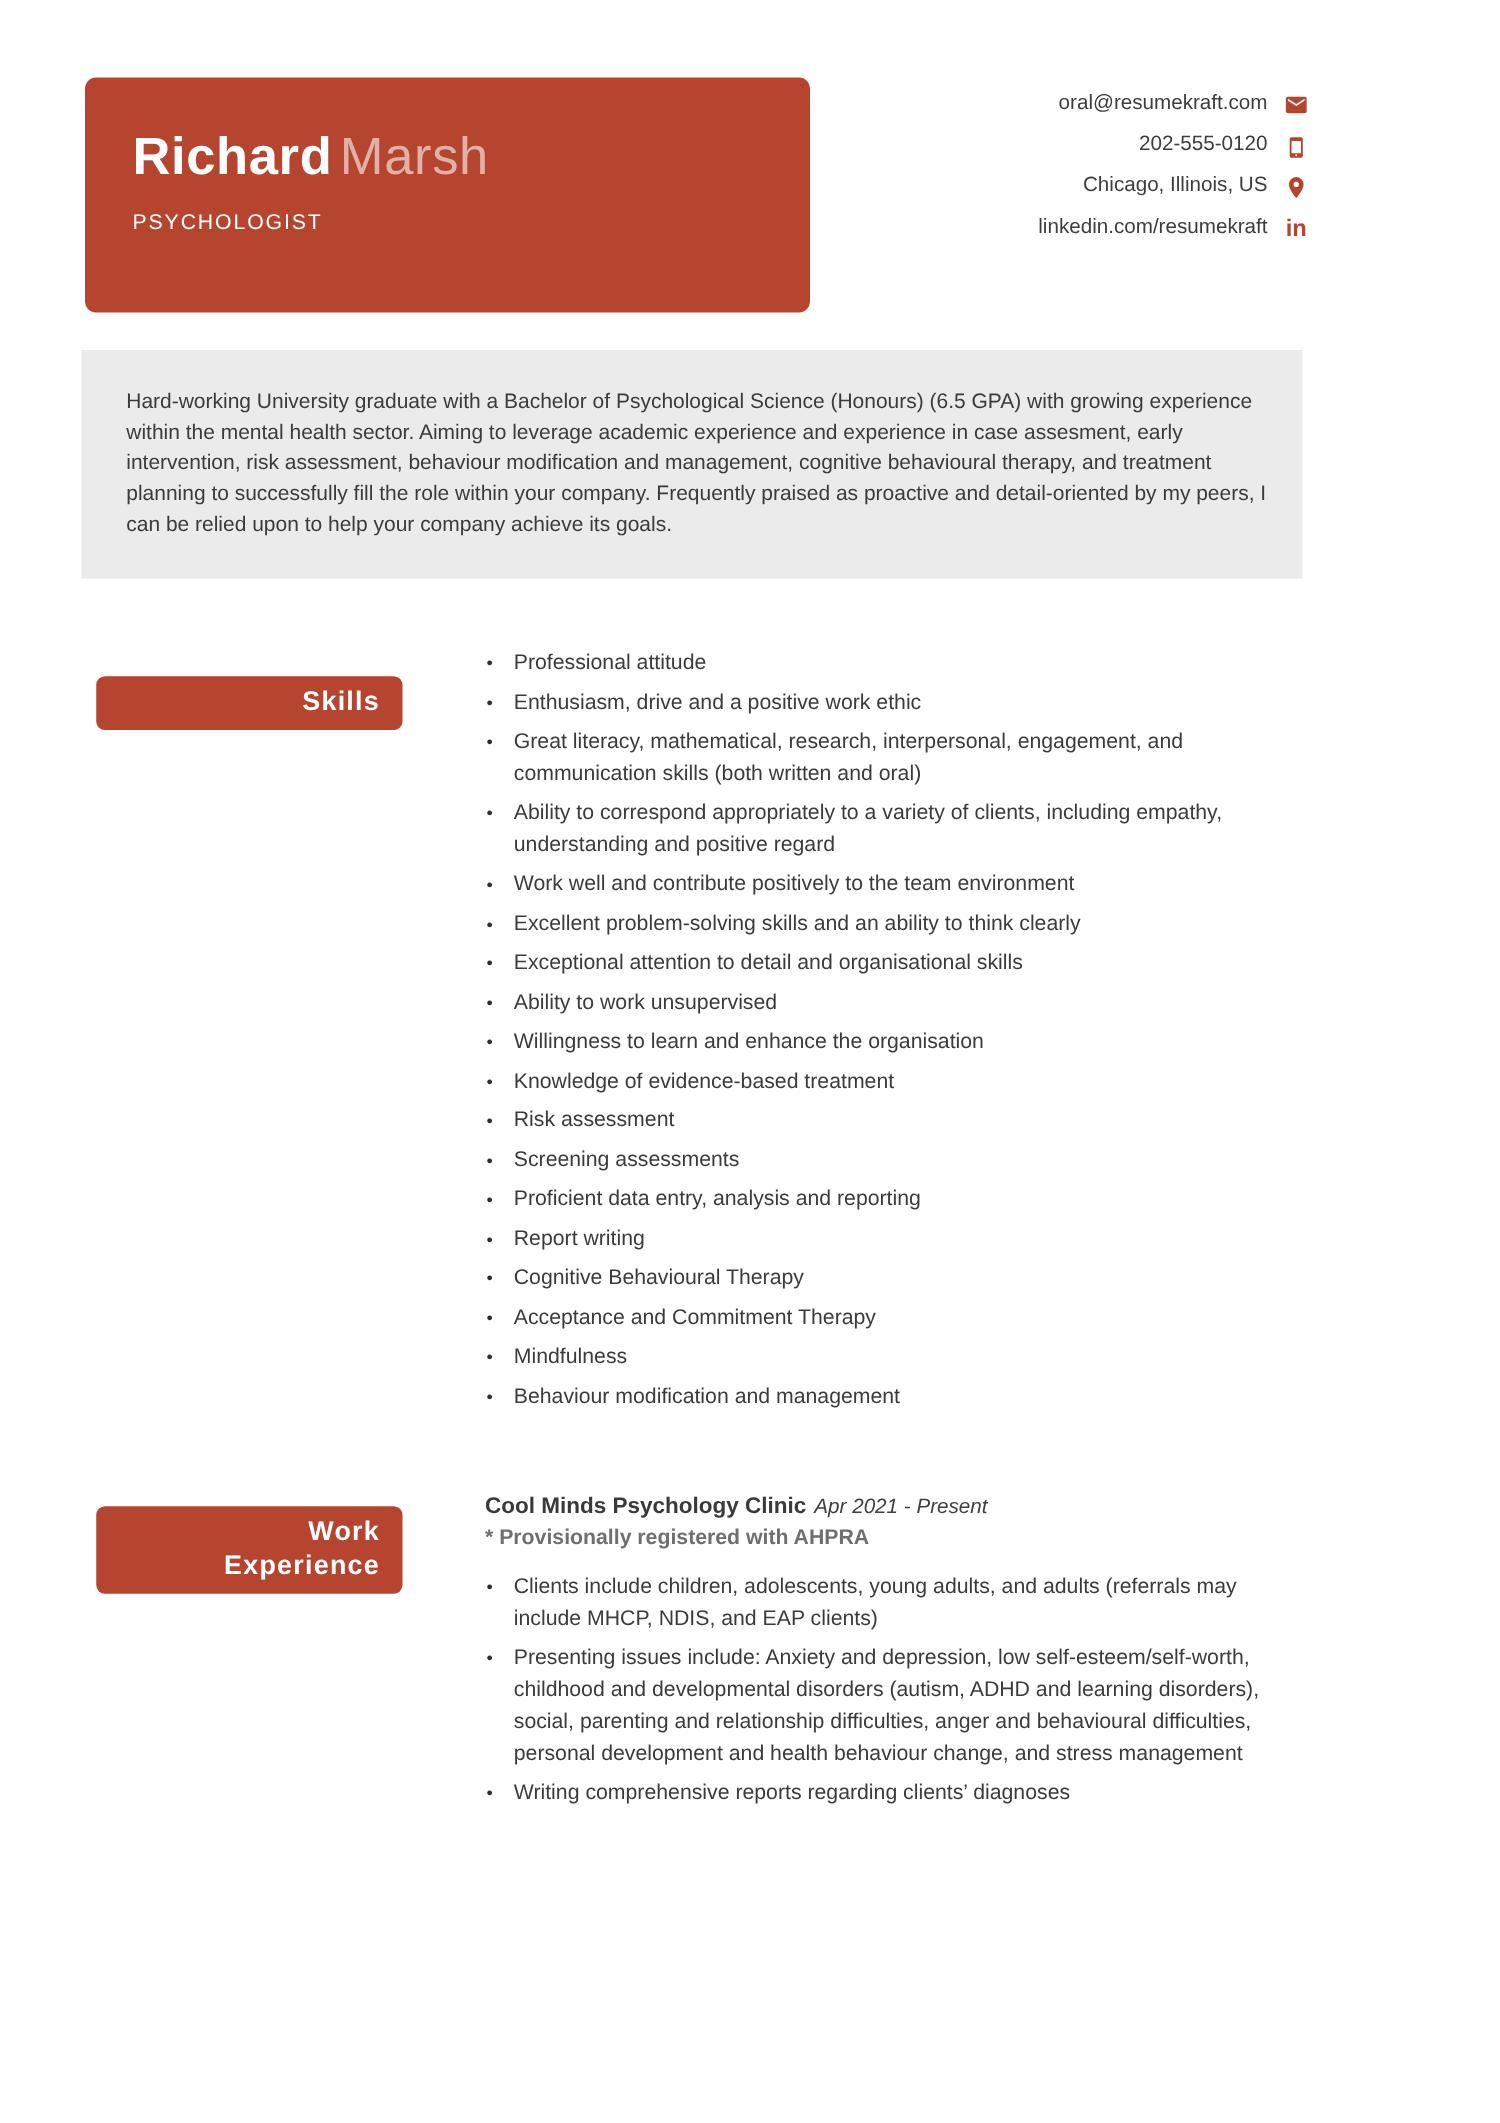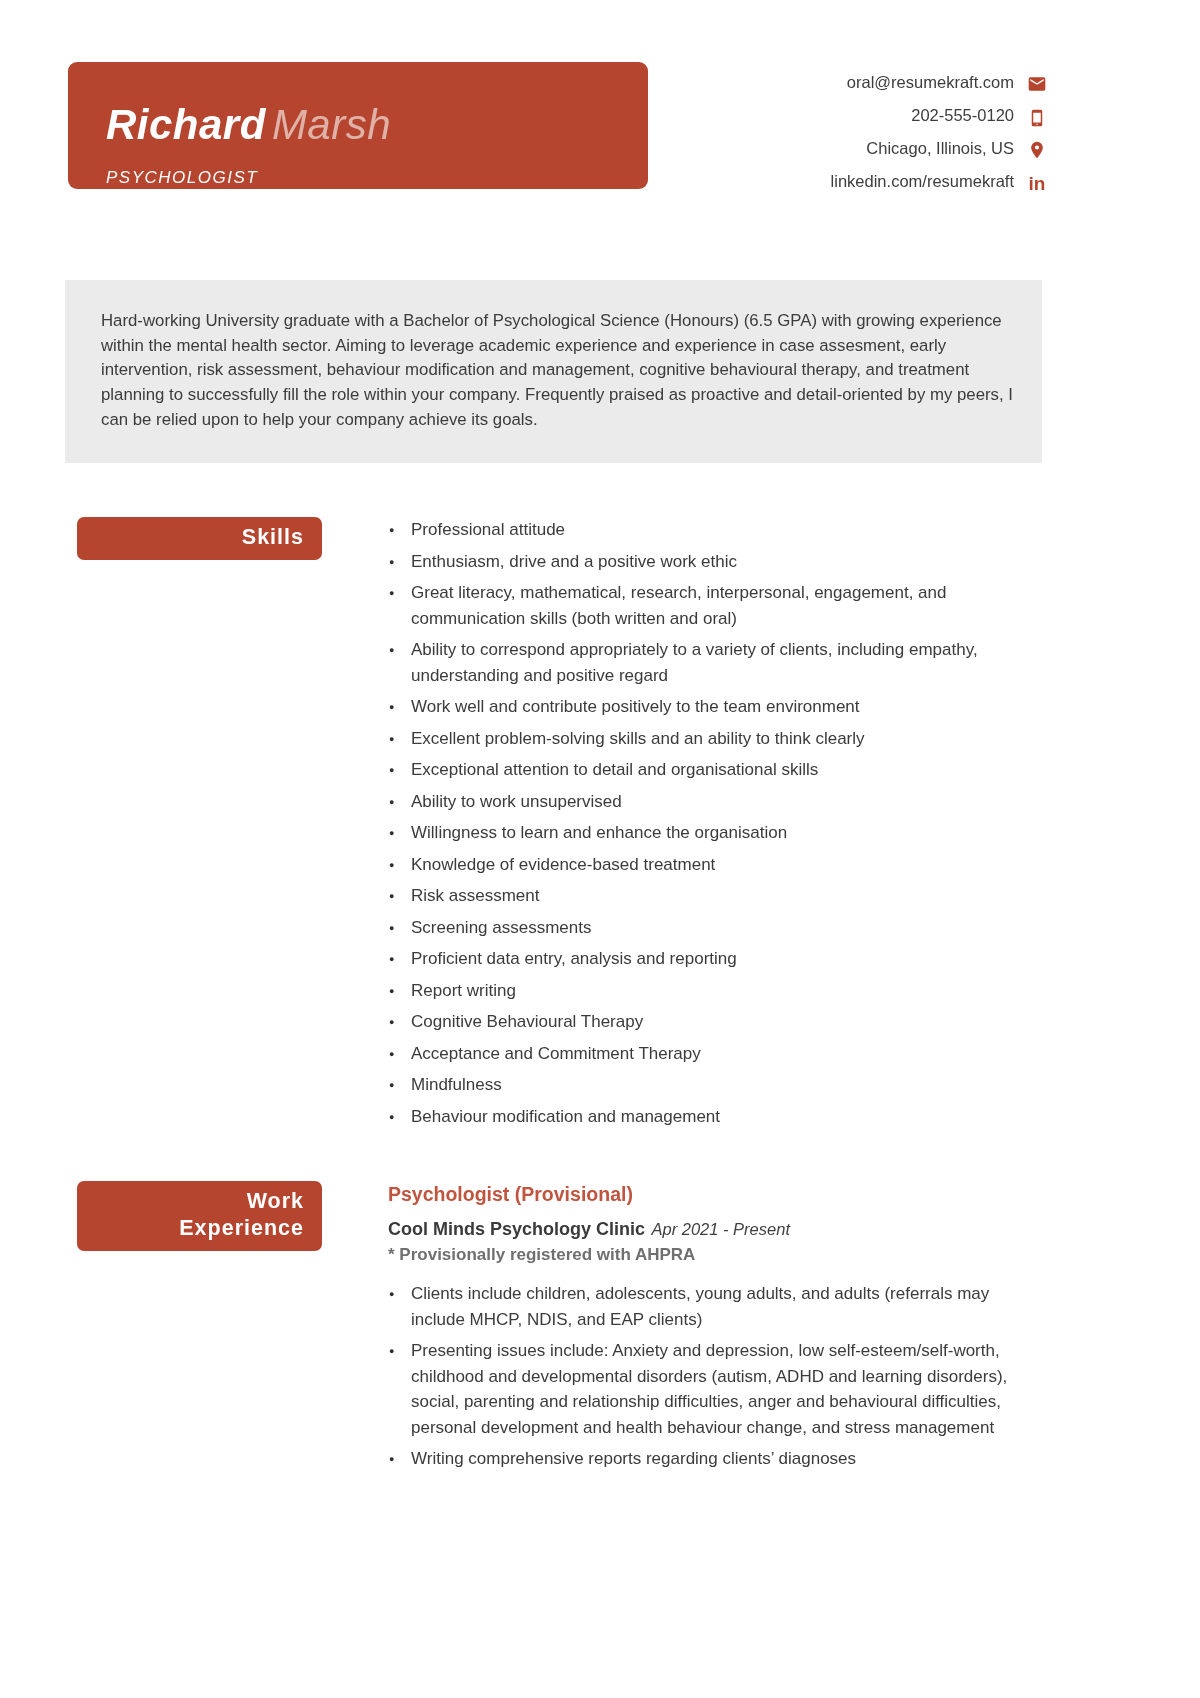--- a/index.html
+++ b/index.html
@@ -18,25 +18,24 @@
     font-family: "Liberation Sans", "DejaVu Sans", sans-serif;
     color: var(--text);
   }
   .page { width: 100%; height: 100%; position: relative; }
 
   
   .header { position: relative; height: 242px; }
   .name-box {
     position: absolute;
     left: 68px; top: 62px;
-    width: 580px; height: 127px;
+    width: 580px; height: 188px;
     background: var(--accent);
     border-radius: 9px;
     padding: 40px 0 16px 38px;
-    font-style: italic;
   }
   .name { font-size: 42px; line-height: 1.1; letter-spacing: 0.5px; }
   .name .first { color: #ffffff; font-weight: bold; }
   .name .last { color: rgba(255,255,255,0.58); font-weight: 400; margin-left: 6px; }
   .role-title {
     margin-top: 20px;
     color: #ffffff;
     font-size: 17px;
     letter-spacing: 1.5px;
   }
@@ -89,20 +88,21 @@
     background: var(--accent);
     border-radius: 7px;
     width: 245px;
     padding: 7px 18px 9px 18px;
     text-align: right;
     color: #ffffff;
     font-weight: bold;
     font-size: 21.5px;
     letter-spacing: 1px;
     line-height: 1.25;
+    margin-top: 24px;
   }
   .pill-text { display: inline-block; max-width: 150px; }
   .content-col {
     margin-left: 66px;
     width: 655px;
   }
 
   
   .bullet-list { list-style: none; }
   .bullet-item {
@@ -241,21 +241,20 @@
     </div>
   </section>
 
   <section class="section exp-section">
     <div class="label-col">
       <div class="section-pill">
         <span class="pill-text">Work Experience</span>
       </div>
     </div>
     <div class="content-col">
-      <h3 class="job-role">Psychologist (Provisional)</h3>
       <div class="company-line">
         <span class="company">Cool Minds Psychology Clinic</span>
         <span class="dates">Apr 2021 - Present</span>
       </div>
       <div class="job-note">* Provisionally registered with AHPRA</div>
       <ul class="bullet-list job-bullets">
 
           <li class="bullet-item">Clients include children, adolescents, young adults, and adults (referrals may include MHCP, NDIS, and EAP clients)</li>
 
           <li class="bullet-item">Presenting issues include: Anxiety and depression, low self-esteem/self-worth, childhood and developmental disorders (autism, ADHD and learning disorders), social, parenting and relationship difficulties, anger and behavioural difficulties, personal development and health behaviour change, and stress management</li>

